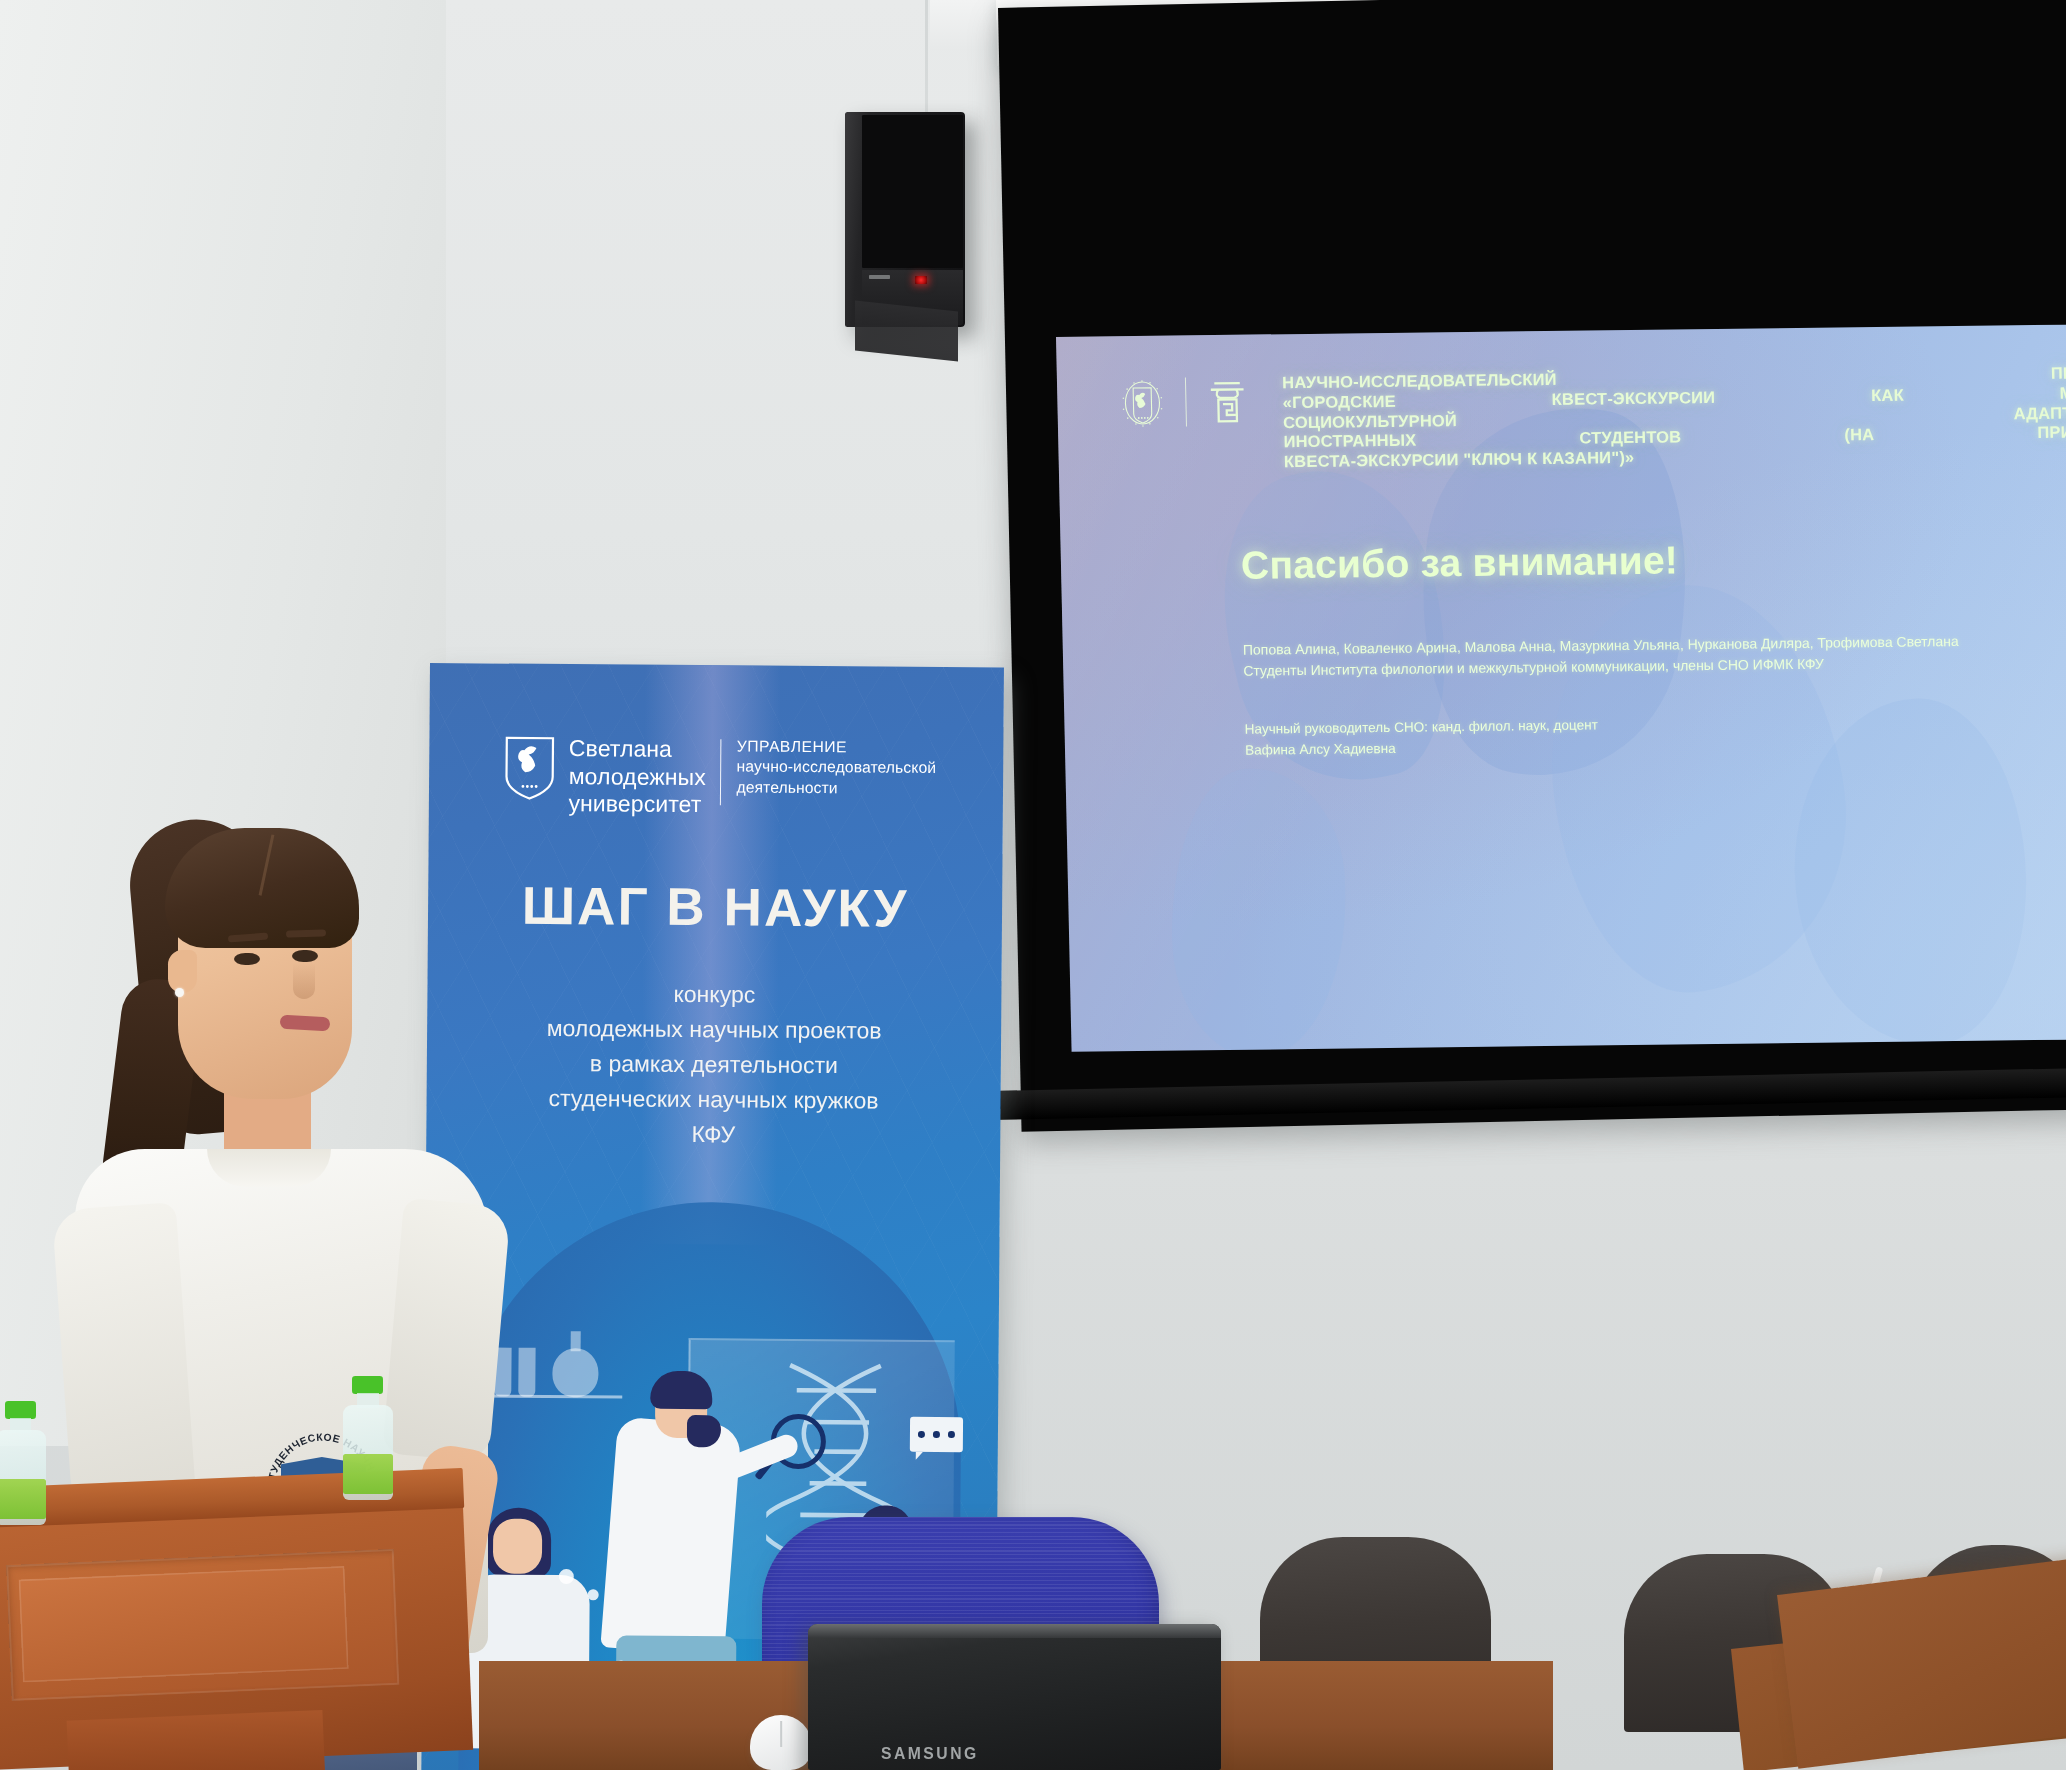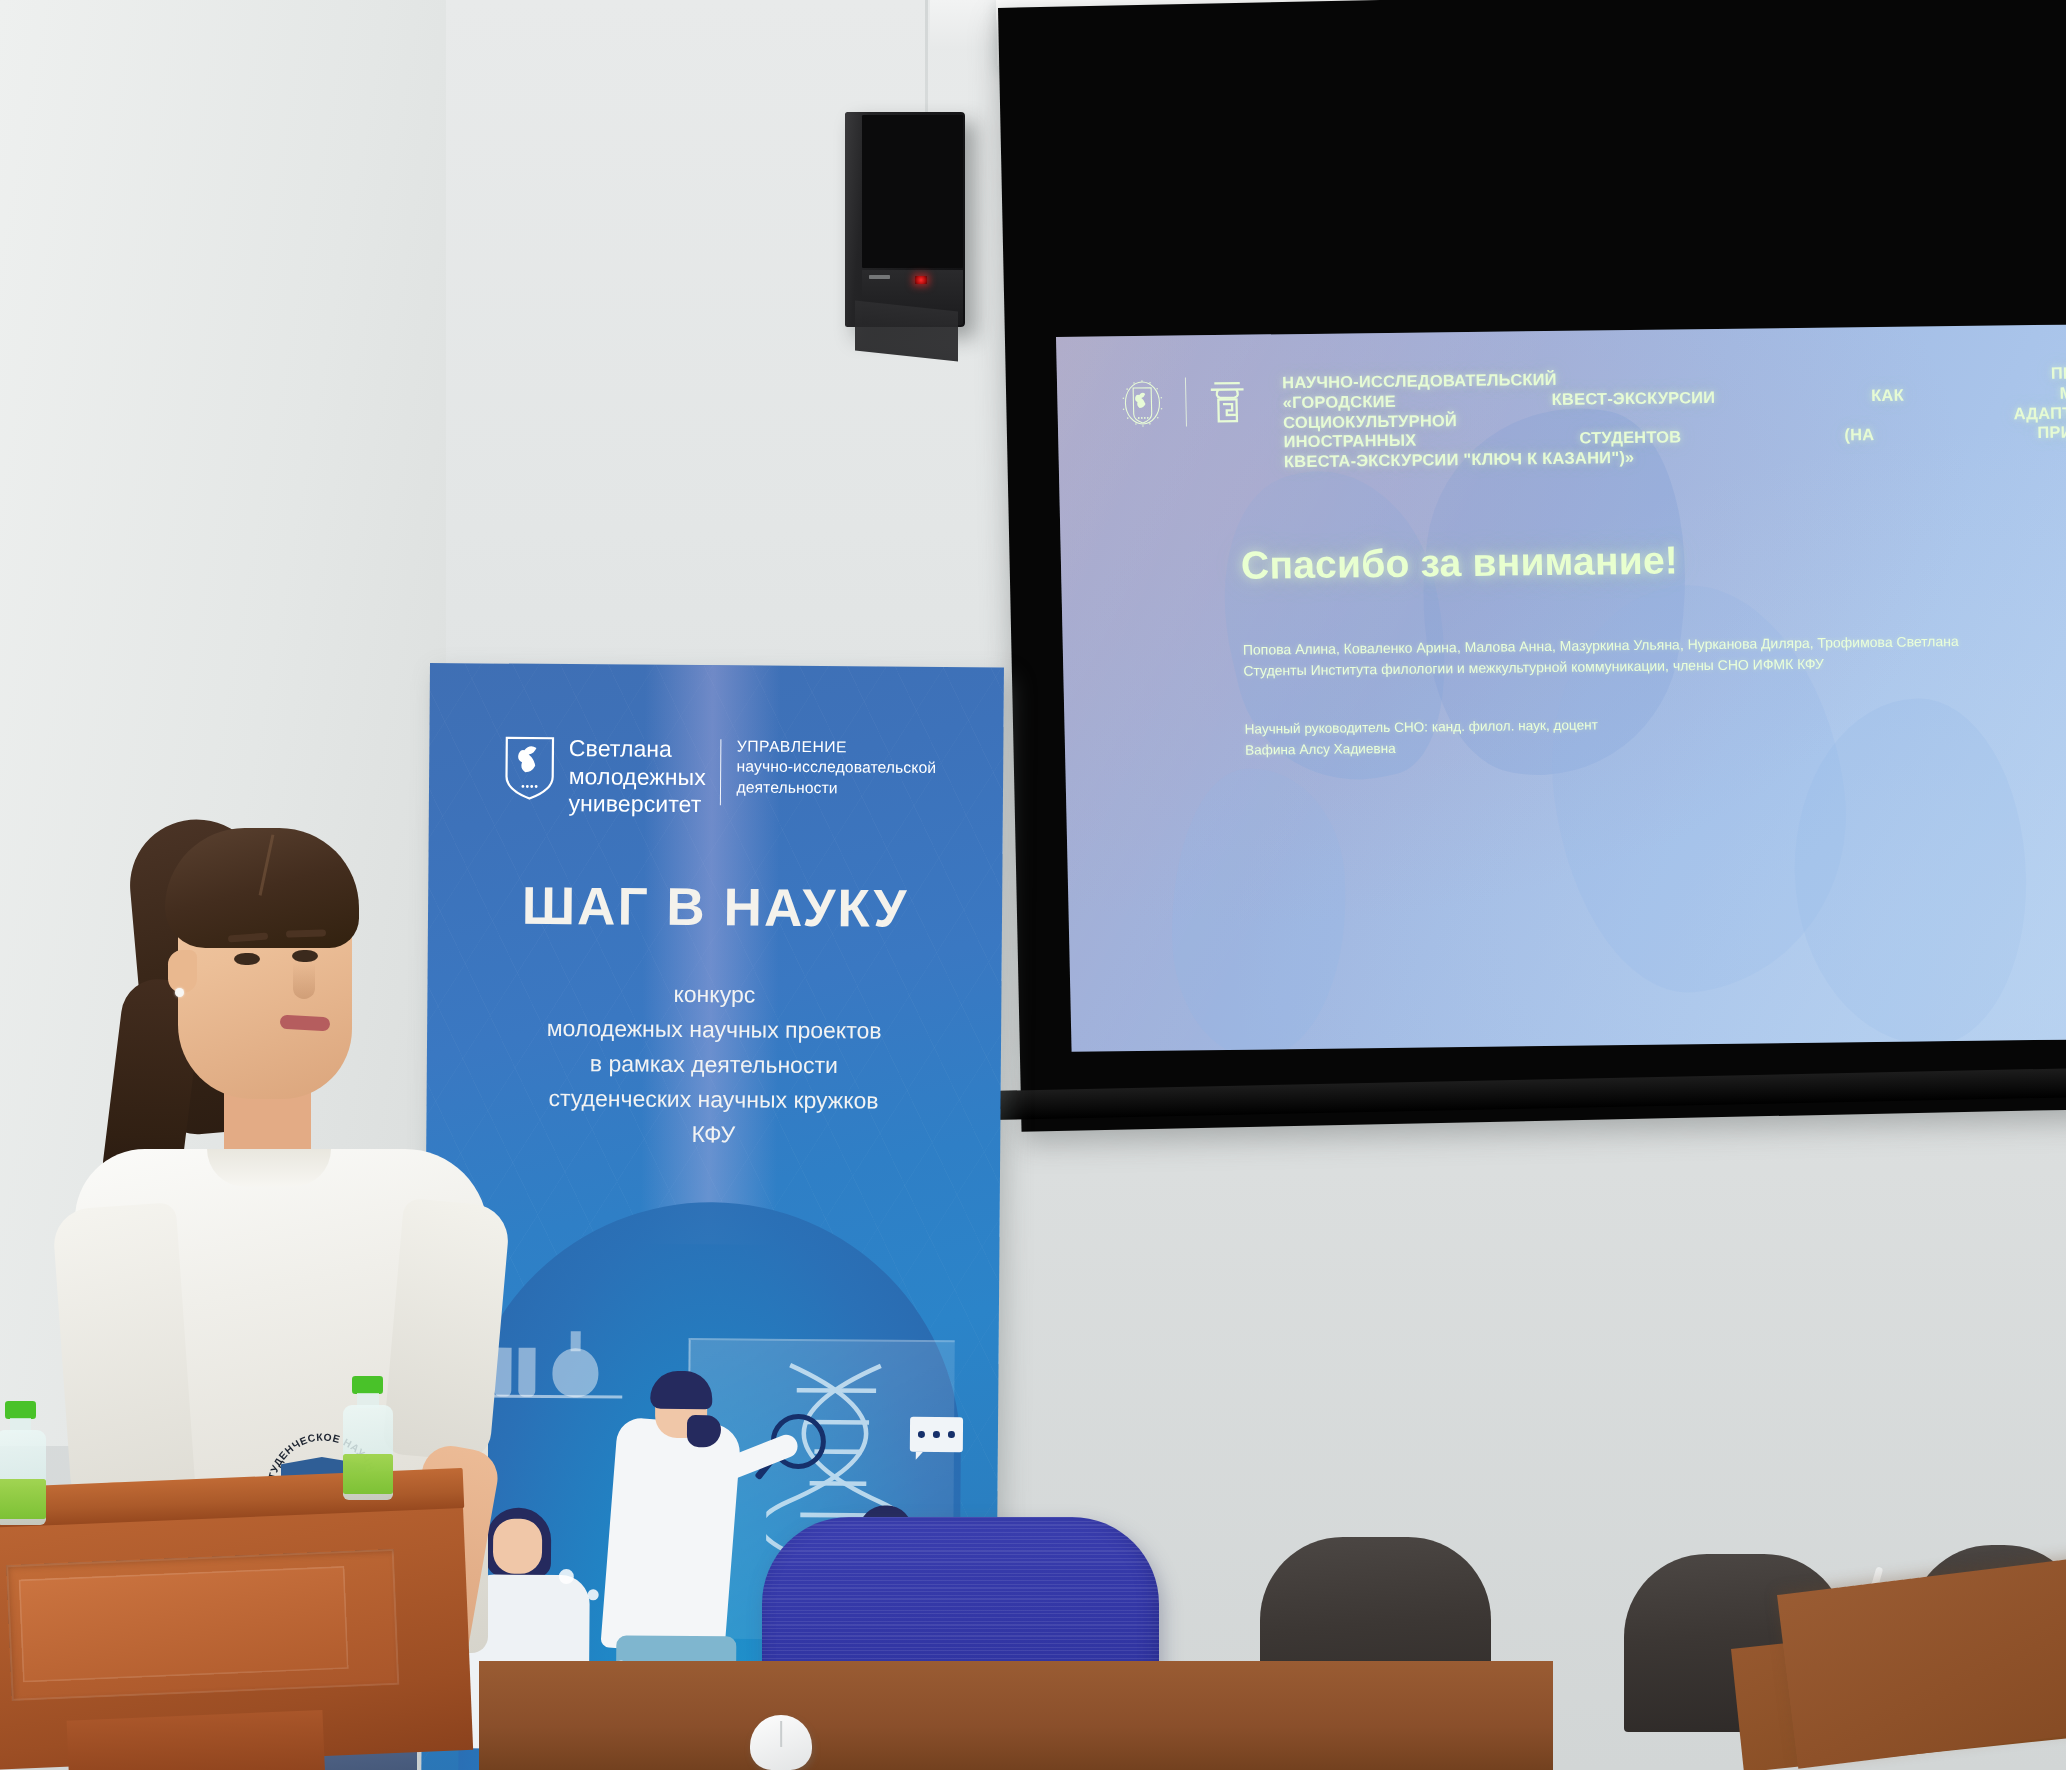--- a/index.html
+++ b/index.html
@@ -528,15 +528,19 @@
   <div class="dchair dc2"></div>
   <div class="wallcord"></div>
   <div class="dchair dc3"></div>
   <div class="conf-table2"></div>
   <div class="conf-table"></div>
 
   <div class="table-front"></div>
   <div class="mouse">
       <div class="mouse-split"></div>
     </div>
+  <div class="laptop">
+    <div class="laptop-edge"></div>
+    <div class="laptop-brand">SAMSUNG</div>
+  </div>
 
 </div>
 
 
 </body></html>

